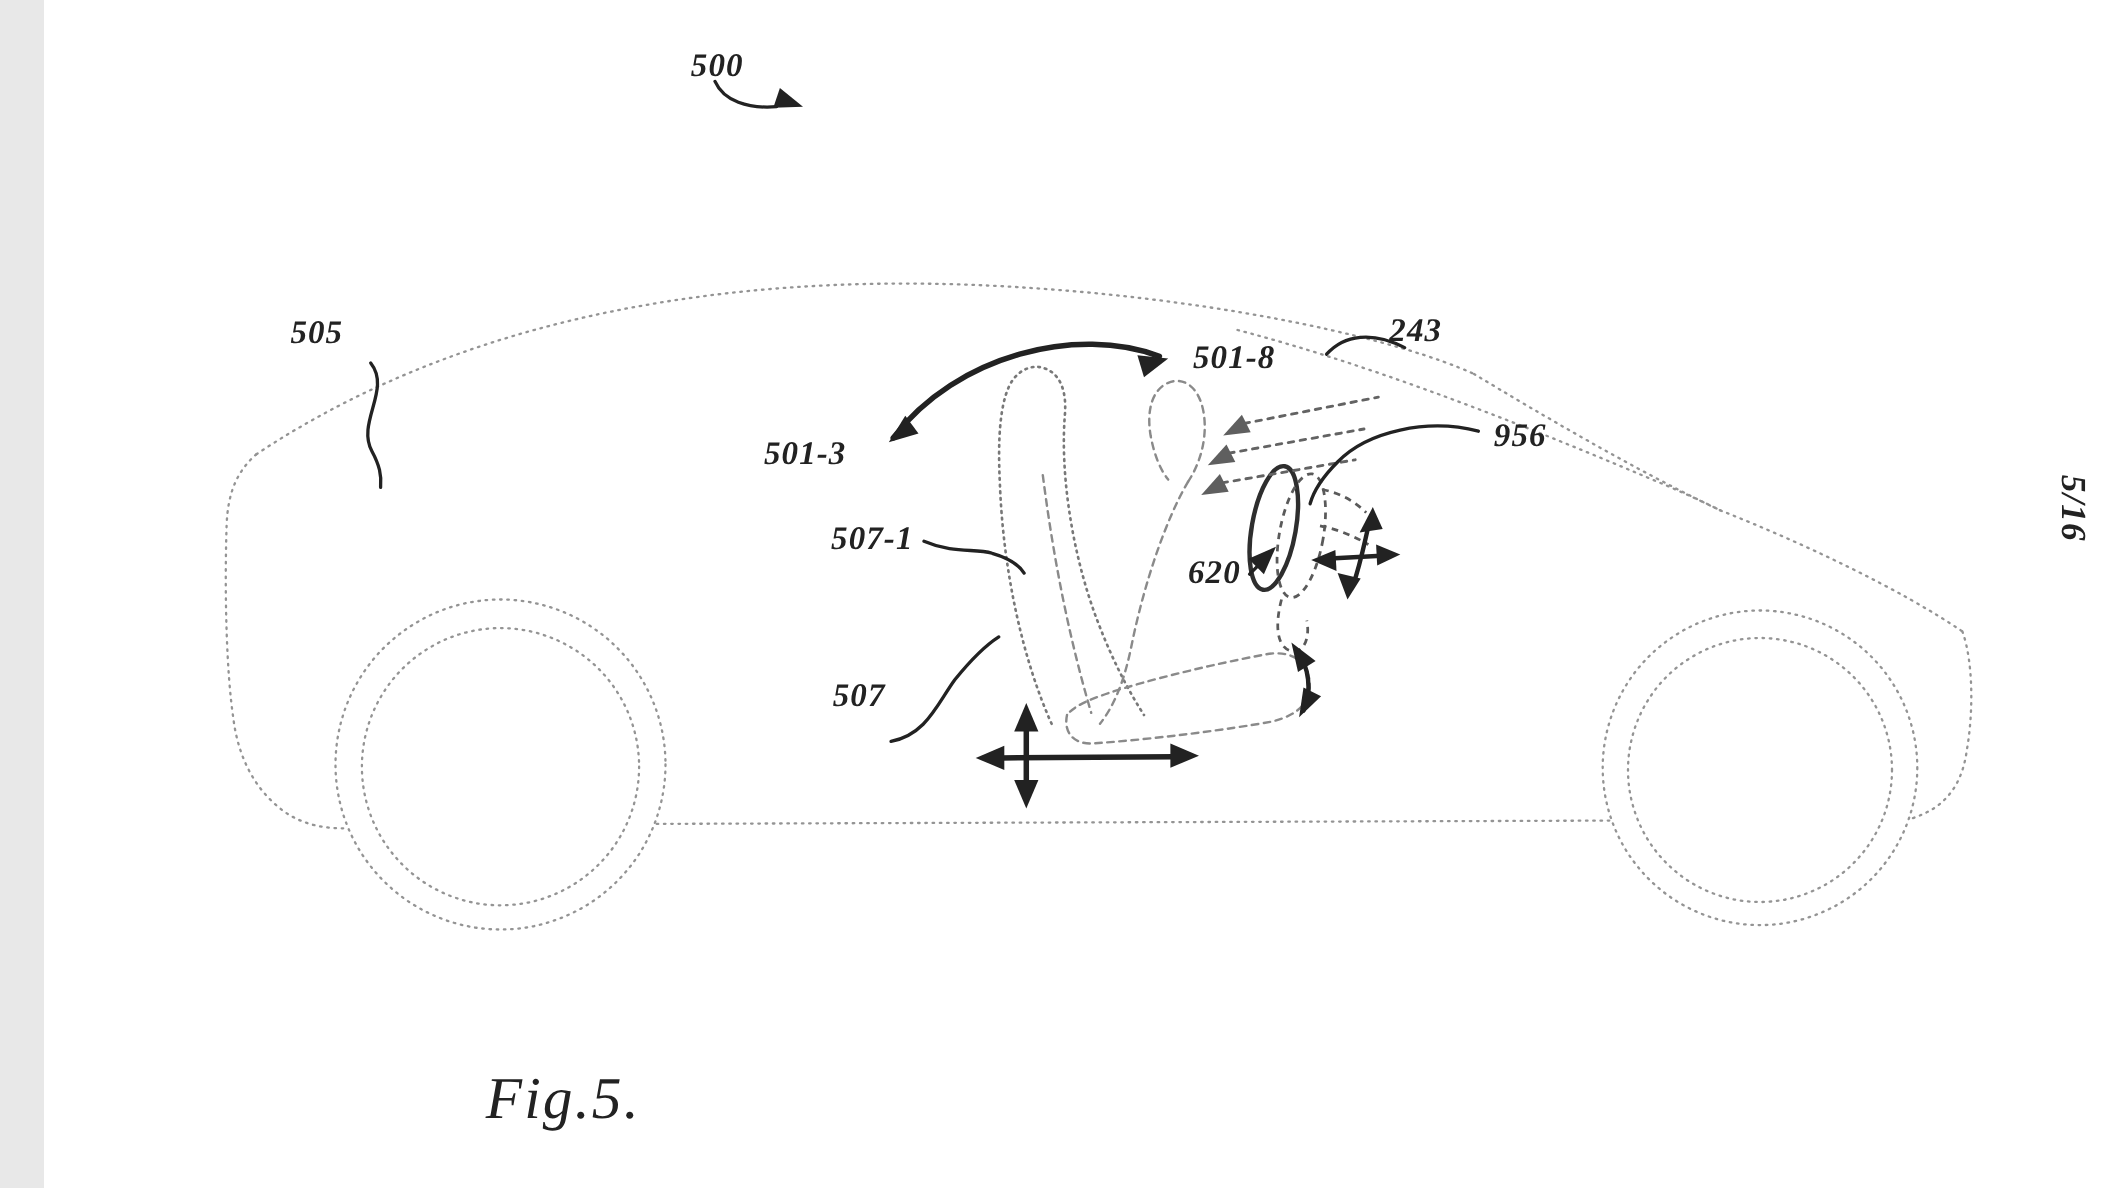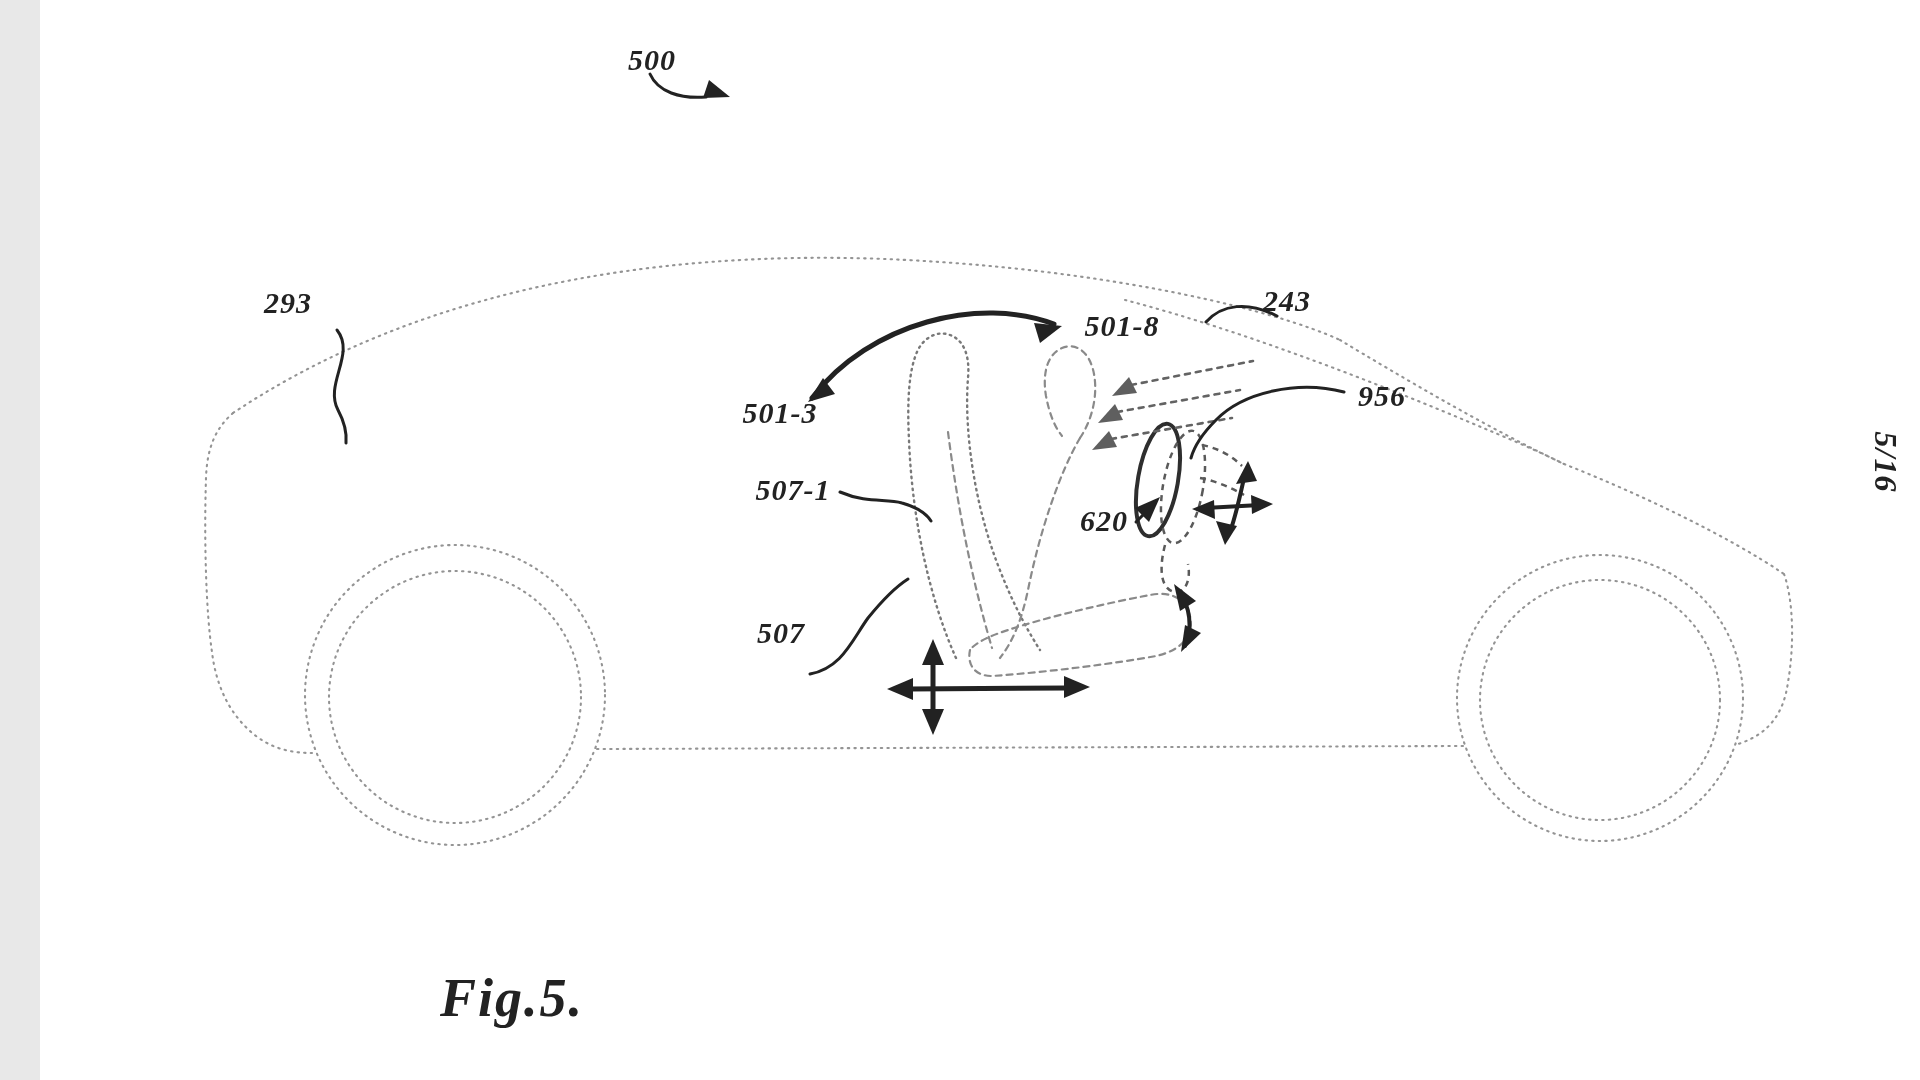--- a/index.html
+++ b/index.html
@@ -23,21 +23,21 @@
     position:absolute;
     color:var(--ink);
     font-style:italic;
     font-weight:600;
     font-size:30px;
     letter-spacing:1px;
     transform:translate(-50%,-50%);
     white-space:nowrap;
     user-select:none;
   }
-  .label.caption{font-size:54px;font-weight:700;letter-spacing:2px;}
+  .label.caption{font-size:54px;font-weight:400;letter-spacing:2px;}
   .label.sheet-num{font-size:32px;font-weight:700;transform:translate(-50%,-50%) rotate(90deg);}
   
   .car-dot{fill:none;stroke:var(--car-outline);stroke-width:2.1;stroke-dasharray:1.4 5.2;stroke-linecap:round;}
   .seat-dot{fill:none;stroke:var(--seat-outline);stroke-width:2.4;stroke-dasharray:1.5 4.5;stroke-linecap:round;}
   .occ-dash{fill:none;stroke:#8a8a8a;stroke-width:2.2;stroke-dasharray:6 5;stroke-linecap:round;}
   .ink-thick{fill:none;stroke:var(--ink);stroke-width:5;stroke-linecap:round;}
   .ink-med{fill:none;stroke:var(--ink);stroke-width:3;stroke-linecap:round;}
   .ink-thin{fill:none;stroke:var(--ink);stroke-width:4;stroke-linecap:round;}
   .ink-fill{fill:var(--ink);stroke:none;}
   .gray-dash{fill:none;stroke:var(--dashed-gray);stroke-width:2.6;stroke-dasharray:5 6;stroke-linecap:round;}
@@ -133,22 +133,22 @@
       <path class="ink-med" d="M1237,316 C1208,301 1182,304 1166,322"></path>
       <path class="ink-med" d="M1304,392 C1258,380 1203,392 1176,420 C1162,434 1154,447 1151,458"></path>
       <path class="ink-med" d="M800,492 C828,504 846,498 862,503 C876,507 886,513 891,521"></path>
       <path class="ink-med" d="M770,674 C802,668 812,640 828,618 C845,597 857,586 868,579"></path>
       <path class="ink-med" d="M1096,522 L1106,512"></path>
       <polygon class="ink-fill" points="1120,497 1109,522 1095,508"></polygon>
     </g>
   </svg>
 
   <div class="label" style="left:612px;top:60px;">500</div>
-  <div class="label" style="left:248px;top:303px;">293</div>
-  <div class="label" style="left:740px;top:413px;">501-3</div>
+  <div class="label" style="left:248px;top:303px;">505</div>
+  <div class="label" style="left:692px;top:413px;">501-3</div>
   <div class="label" style="left:1082px;top:326px;">501-8</div>
   <div class="label" style="left:1247px;top:301px;">243</div>
   <div class="label" style="left:1342px;top:396px;">956</div>
   <div class="label" style="left:1064px;top:521px;">620</div>
   <div class="label" style="left:753px;top:490px;">507-1</div>
   <div class="label" style="left:741px;top:633px;">507</div>
 
   <div class="label sheet-num" style="left:1845px;top:462px;">5/16</div>
   <div class="label caption" style="left:472px;top:998px;">Fig.5.</div>
 

